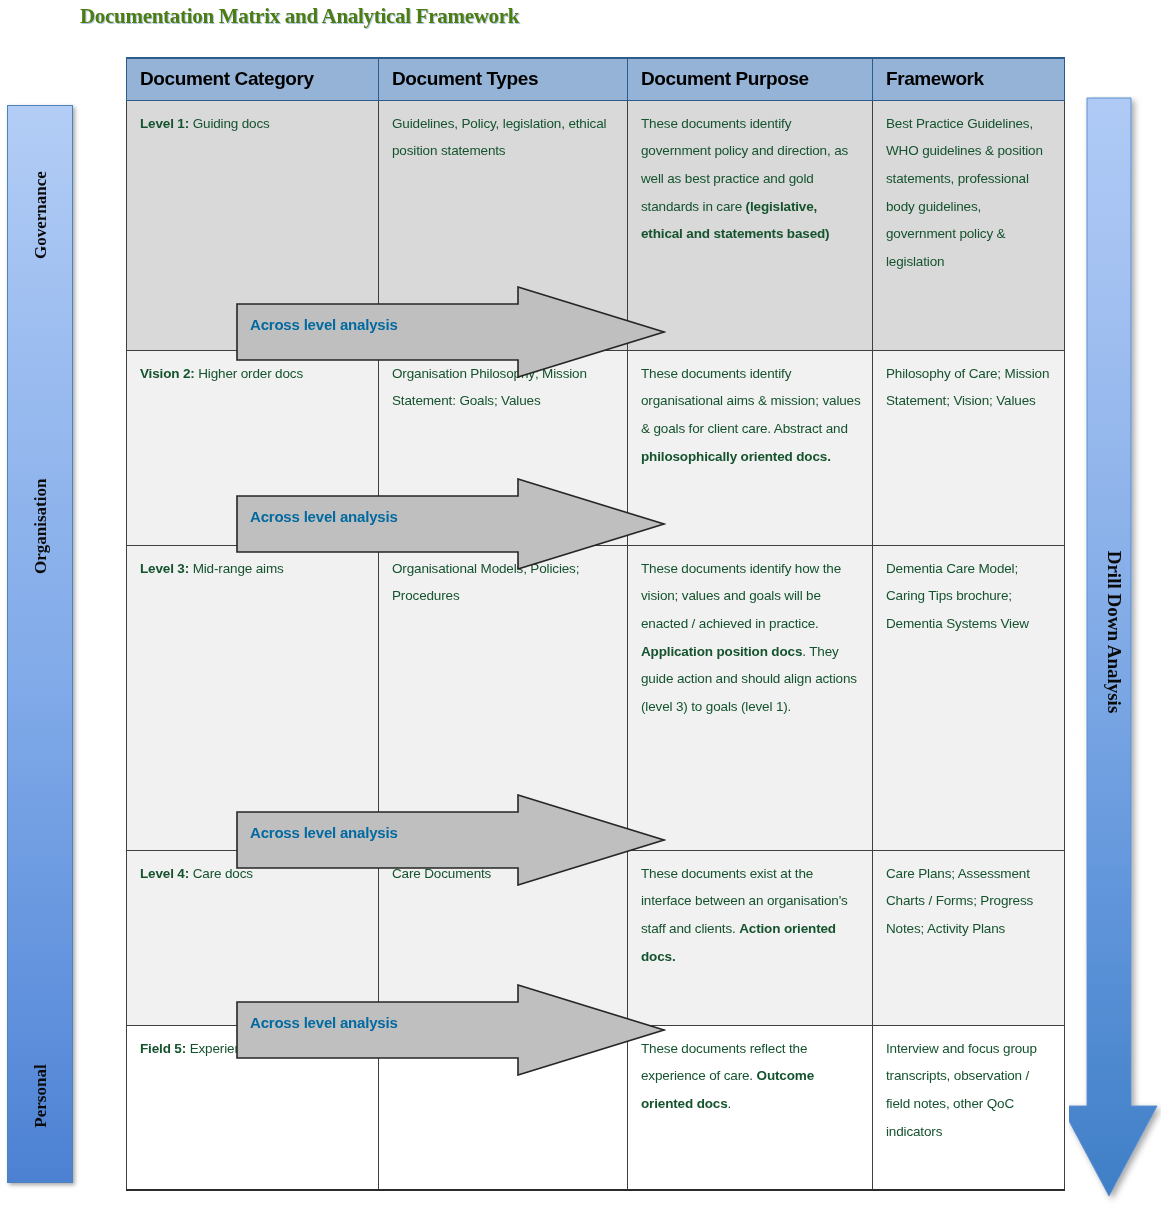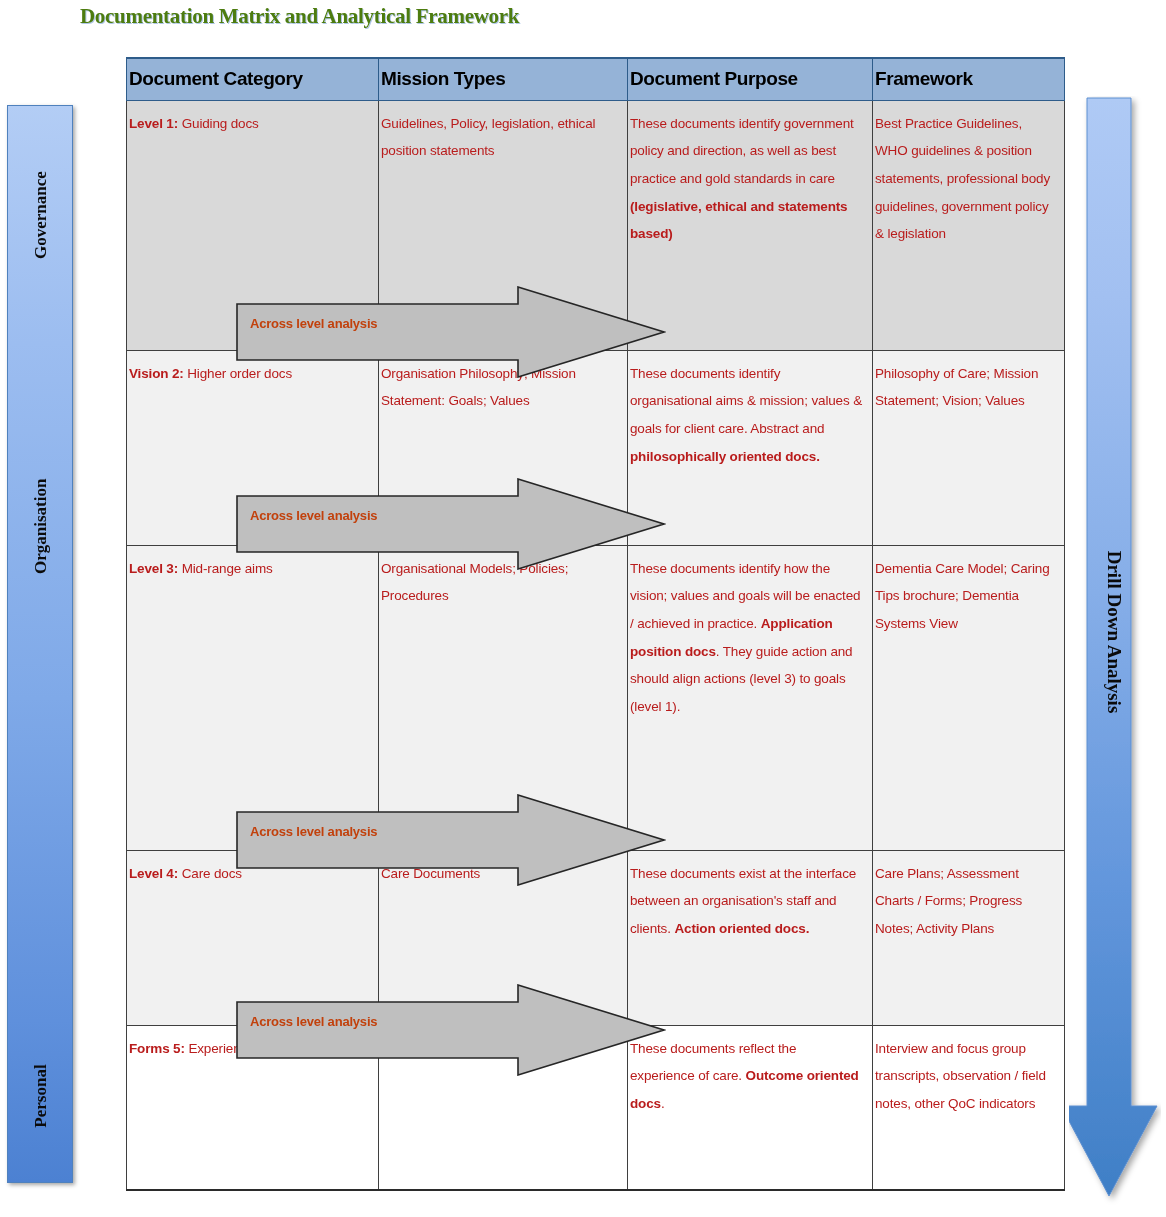--- a/index.html
+++ b/index.html
@@ -92,21 +92,21 @@
     table-layout: fixed;
   }
   #matrix col.c1 { width: 252px; }
   #matrix col.c2 { width: 249px; }
   #matrix col.c3 { width: 245px; }
   #matrix col.c4 { width: 192px; }
 
   #matrix th, #matrix td {
     border: 1px solid #3f3f3f;
     vertical-align: top;
-    padding: 9px 10px 9px 2px;
+    padding: 9px 10px 9px 13px;
     box-sizing: border-box;
   }
   #matrix thead th {
     background: #95B3D7;
     border-color: #2E5C8A;
     border-top-width: 2px;
     font-family: "Liberation Sans", sans-serif;
     font-weight: bold;
     font-size: 19px;
     letter-spacing: -0.4px;
@@ -114,21 +114,21 @@
     color: #000;
     height: 42px;
     vertical-align: middle;
     padding-top: 4px;
     padding-bottom: 4px;
   }
   #matrix tbody td {
     font-family: "Liberation Sans", sans-serif;
     font-size: 13.5px;
     line-height: 2.05;
-    color: #b91c1c;
+    color: #14532d;
     letter-spacing: -0.15px;
   }
   tr.row-shaded td { background: #D9D9D9; }
   tr.row-light td  { background: #F1F1F1; }
   tr.row-white td  { background: #FFFFFF; }
 
   .lvl { font-weight: bold; }
   .bold { font-weight: bold; }
 
   #matrix tbody tr:last-child td { border-bottom: 2px solid #2b2b2b; }
@@ -147,23 +147,23 @@
     height: 92px;
     pointer-events: auto;
   }
   .across-arrow svg { display: block; }
   .across-label {
     position: absolute;
     left: 14px;
     top: 30px;
     font-family: "Liberation Sans", sans-serif;
     font-weight: bold;
-    font-size: 13px;
+    font-size: 15px;
     letter-spacing: -0.2px;
-    color: #c2410c;
+    color: #0369a1;
     white-space: nowrap;
   }
   #arrow-1 { left: 236px; top: 286px; }
   #arrow-2 { left: 236px; top: 478px; }
   #arrow-3 { left: 236px; top: 794px; }
   #arrow-4 { left: 236px; top: 984px; }
 </style>
 </head>
 <body>
 
@@ -197,21 +197,21 @@
 <table id="matrix">
   <colgroup>
     <col class="c1">
       <col class="c2">
       <col class="c3">
       <col class="c4">
   </colgroup>
   <thead>
     <tr>
       <th>Document Category</th>
-      <th>Mission Types</th>
+      <th>Document Types</th>
       <th>Document Purpose</th>
       <th>Framework</th>
     </tr>
   </thead>
   <tbody>
     <tr id="row-l1" class="row-shaded">
       <td>
         <span class="lvl">Level 1:</span><span> Guiding docs</span>
       </td>
       <td>Guidelines, Policy, legislation, ethical position statements</td>
@@ -249,21 +249,21 @@
       </td>
       <td>Care Documents</td>
       <td>
         <span>These documents exist at the interface between an organisation's staff and clients. </span><span class="bold">Action oriented docs.</span><span></span>
       </td>
       <td>Care Plans; Assessment Charts / Forms; Progress Notes; Activity Plans</td>
     </tr>
 
     <tr id="row-l5" class="row-white">
       <td>
-        <span class="lvl">Forms 5:</span><span> Experiential docs</span>
+        <span class="lvl">Field 5:</span><span> Experiential docs</span>
       </td>
       <td>Interview Transcripts; Field Notes</td>
       <td>
         <span>These documents reflect the experience of care. </span><span class="bold">Outcome oriented docs</span><span>.</span>
       </td>
       <td>Interview and focus group transcripts, observation / field notes, other QoC indicators</td>
     </tr>
   </tbody>
 </table>
 

